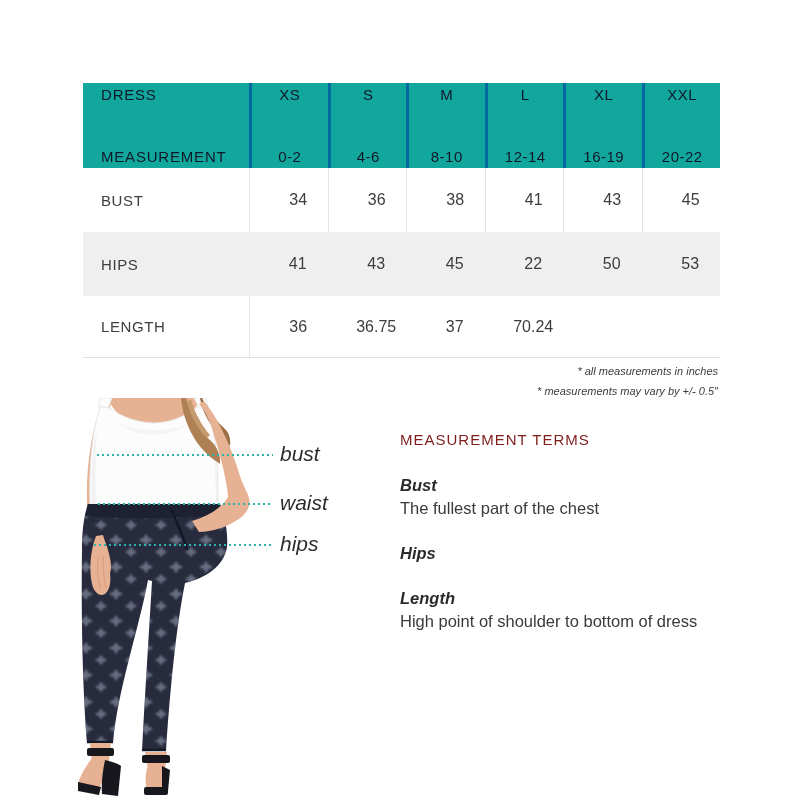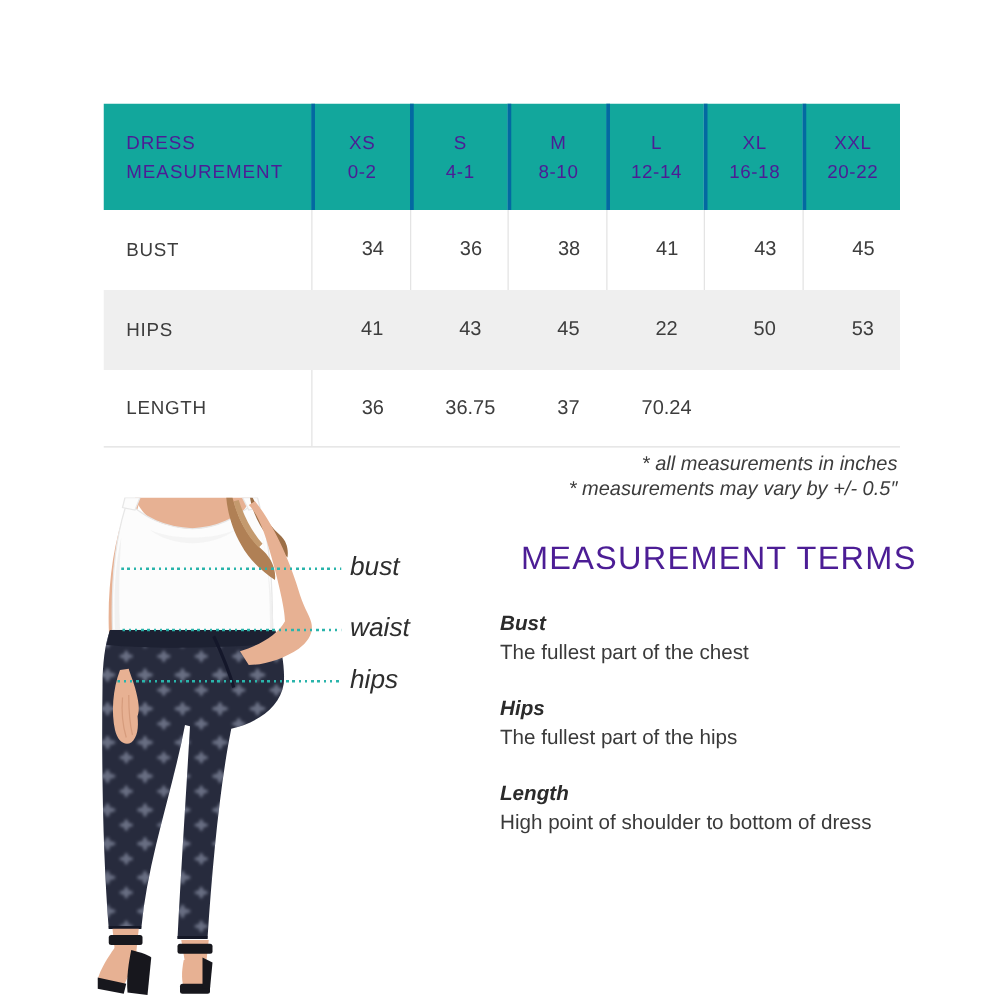--- a/index.html
+++ b/index.html
@@ -9,23 +9,23 @@
     width: 800px; height: 800px;
     background: #fff;
     font-family: "Liberation Sans", sans-serif;
     overflow: hidden;
   }
 
   
   .size-table { position: absolute; left: 83px; top: 83px; width: 637px; }
   .trow { display: grid; grid-template-columns: 166px repeat(6, 1fr); }
   .thead .cell {
-    background: #12a79c; color: #4c1d95;
+    background: #12a79c; color: #0f172a;
     height: 85px;
-    display: flex; flex-direction: column; justify-content: center; align-items: center;
+    display: flex; flex-direction: column; justify-content: space-between; align-items: center;
     font-size: 15px; letter-spacing: .5px; line-height: 23px;
   }
   .thead .cell.label-col { align-items: flex-start; padding-left: 18px; letter-spacing: .8px; }
   .thead .cell + .cell { border-left: 3px solid #0369a1; }
   .tbody-row .cell {
     display: flex; align-items: center; justify-content: center;
     font-size: 16px; color: #3d3d3d; padding-left: 19px;
   }
   .tbody-row .cell.label-col {
     justify-content: flex-start; padding-left: 18px;
@@ -34,21 +34,21 @@
   .row-bust { height: 64px; }
   .row-bust .cell + .cell { border-left: 1px solid #e4e4e4; }
   .row-hips { height: 64px; background: #efefef; }
   .row-length { height: 62px; border-bottom: 1px solid #e0e0e0; }
   .row-length .cell.first-divider { border-left: 1px solid #e4e4e4; }
 
   
   .notes {
     position: absolute; right: 82px; top: 362px;
     text-align: right; font-style: italic;
-    font-size: 16px; line-height: 19.5px; color: #3c3c3c;
+    font-size: 11px; line-height: 19.5px; color: #3c3c3c;
   }
 
   
   .photo { position: absolute; left: 78px; top: 398px; width: 208px; height: 402px; }
 
   
   .mline {
     position: absolute; height: 2px;
     background-image: repeating-linear-gradient(90deg, #2ab4ab 0 2px, transparent 2px 5px);
   }
@@ -59,22 +59,22 @@
     position: absolute; left: 280px;
     font-style: italic; font-size: 21px; color: #2e2e2e;
   }
   .label-bust  { top: 442px; }
   .label-waist { top: 491px; }
   .label-hips  { top: 532px; }
 
   
   .terms { position: absolute; left: 400px; top: 431px; width: 350px; }
   .terms-heading {
-    font-size: 26px; font-weight: 400; letter-spacing: 1px;
-    color: #4c1d95; margin-bottom: 27px; text-align: center;
+    font-size: 15px; font-weight: 400; letter-spacing: 1px;
+    color: #7f1d1d; margin-bottom: 27px;
   }
   .term-item { margin-bottom: 24px; font-size: 16.5px; color: #3a3a3a; line-height: 21px; }
   .term-name { font-weight: bold; font-style: italic; color: #2b2b2b; margin-bottom: 2px; }
 </style>
 </head>
 <body>
 
 <div class="page">
 
   <div class="size-table">
@@ -82,33 +82,33 @@
       <div class="cell label-col">
         <span>DRESS</span>
         <span>MEASUREMENT</span>
       </div>
       <div class="cell">
         <span>XS</span>
         <span>0-2</span>
       </div>
       <div class="cell">
         <span>S</span>
-        <span>4-1</span>
+        <span>4-6</span>
       </div>
       <div class="cell">
         <span>M</span>
         <span>8-10</span>
       </div>
       <div class="cell">
         <span>L</span>
         <span>12-14</span>
       </div>
       <div class="cell">
         <span>XL</span>
-        <span>16-18</span>
+        <span>16-19</span>
       </div>
       <div class="cell">
         <span>XXL</span>
         <span>20-22</span>
       </div>
     </div>
 
     <div class="trow tbody-row row-bust">
       <div class="cell label-col">BUST</div>
       <div class="cell">34</div>
@@ -213,21 +213,20 @@
   <div class="mlabel label-hips">hips</div>
 
   <div class="terms">
     <div class="terms-heading">MEASUREMENT TERMS</div>
     <div class="term-item">
       <div class="term-name">Bust</div>
       <div class="term-def">The fullest part of the chest</div>
     </div>
     <div class="term-item">
       <div class="term-name">Hips</div>
-      <div class="term-def">The fullest part of the hips</div>
     </div>
     <div class="term-item">
       <div class="term-name">Length</div>
       <div class="term-def">High point of shoulder to bottom of dress</div>
     </div>
   </div>
 
 </div>
 
 </body></html>

